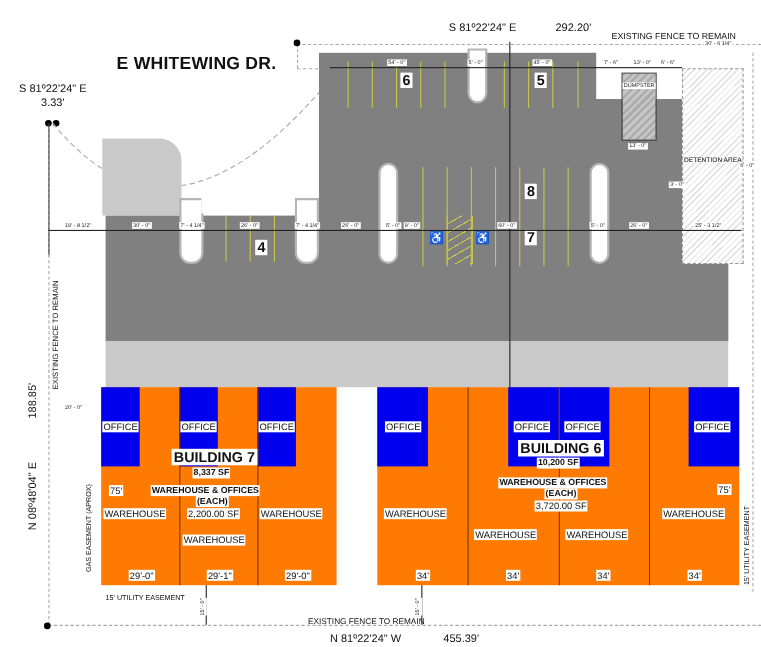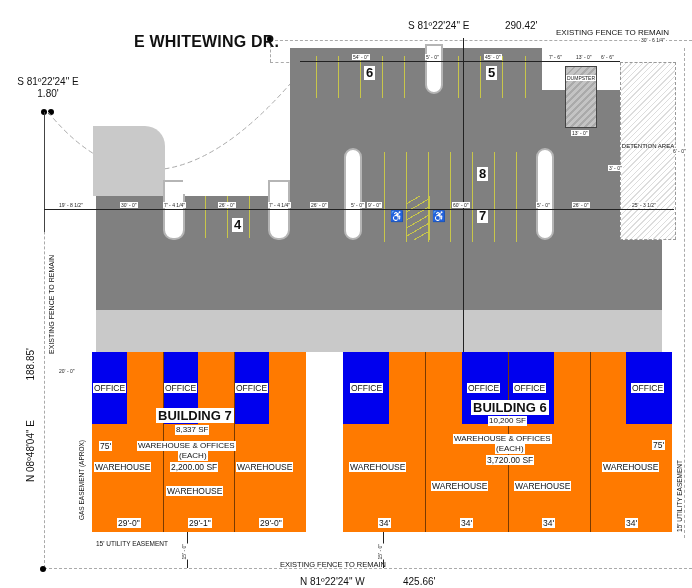--- a/index.html
+++ b/index.html
@@ -9,21 +9,21 @@
   .bear { font-size:10px; text-align:center; line-height:12px; }
   .note { font-size:7.5px; white-space:nowrap; }
   .vtext { writing-mode:vertical-rl; transform:rotate(180deg); white-space:nowrap; }
   .dim { font-size:5px; background:#fff; color:#222; padding:0 1px; line-height:6px; white-space:nowrap; }
   .num { background:#fff; font-weight:bold; font-size:13px; padding:0 2px; line-height:14px; }
   .paved { background:#808080; }
   .light { background:#c9c9c9; }
   .office { background:#0000ee; }
   .wh { background:#ff7a00; }
   .lbl { background:#fff; font-size:8.5px; line-height:10px; padding:0 1px; white-space:nowrap; }
-  .lblb { background:#fff; font-size:8px; line-height:10px; font-weight:normal; padding:0 1px; white-space:nowrap; text-align:left; }
+  .lblb { background:#fff; font-size:8px; line-height:10px; font-weight:bold; padding:0 1px; white-space:nowrap; text-align:left; }
   .bldg { background:#fff; font-weight:bold; font-size:13px; line-height:15px; padding:0 2px; white-space:nowrap; }
   .stall { position:absolute; width:1px; background:#c8c64a; }
   .divline { position:absolute; width:1px; background:#7a3a00; }
   .dash-h { position:absolute; height:0; border-top:1px dashed #aaa; }
   .dash-v { position:absolute; width:0; border-left:1px dashed #aaa; }
   .dimline-h { position:absolute; height:1px; background:#222; }
   .dimline-v { position:absolute; width:1px; background:#222; }
   .dot { position:absolute; width:6px; height:6px; border-radius:50%; background:#000; }
   .island { position:absolute; background:#fff; border:2px solid #b5b5b5; }
 </style>
@@ -39,30 +39,30 @@
 <div class="dot" style="left:267px;top:36px;"></div>
 <div class="dot" style="left:41px;top:109px;"></div>
 <div class="dot" style="left:48px;top:109px;"></div>
 <div class="dot" style="left:40px;top:566px;"></div>
 <div class="dimline-v" style="left:44px;top:112px;height:120px;background:#444;"></div>
 
 <svg class="abs" style="left:40px;top:40px;" width="280" height="140">
   <path d="M8 72 Q 120 210 270 20" fill="none" stroke="#aaa" stroke-width="1" stroke-dasharray="5,3"></path>
 </svg>
 
-<div class="abs title" style="left:106px;top:33px;margin-left:28px;">E WHITEWING DR.</div>
+<div class="abs title" style="left:106px;top:50px;">E WHITEWING DR.</div>
 <div class="abs bear" style="left:8px;top:76px;width:80px;">
   <div>S 81º22'24" E</div>
-  <div>1.80'</div>
+  <div>3.33'</div>
 </div>
 <div class="abs bear" style="left:408px;top:20px;">S 81º22'24" E</div>
-<div class="abs bear" style="left:505px;top:20px;">290.42'</div>
+<div class="abs bear" style="left:505px;top:20px;">292.20'</div>
 <div class="abs note" style="left:556px;top:28px;font-size:8px;">EXISTING FENCE TO REMAIN</div>
 <div class="abs bear" style="left:300px;top:576px;">N 81º22'24" W</div>
-<div class="abs bear" style="left:403px;top:576px;">425.66'</div>
+<div class="abs bear" style="left:403px;top:576px;">455.39'</div>
 <div class="abs note" style="left:280px;top:560px;font-size:7.5px;">EXISTING FENCE TO REMAIN</div>
 <div class="abs bear vtext" style="left:25px;top:348px;">188.85'</div>
 <div class="abs bear vtext" style="left:25px;top:420px;">N 08º48'04" E</div>
 <div class="abs note vtext" style="left:48px;top:255px;font-size:7px;">EXISTING FENCE TO REMAIN</div>
 <div class="abs note vtext" style="left:78px;top:440px;font-size:6.5px;">GAS EASEMENT (APROX)</div>
 <div class="abs note" style="left:96px;top:540px;font-size:6.5px;">15' UTILITY EASEMENT</div>
 <div class="abs note vtext" style="left:676px;top:460px;font-size:6.5px;">15' UTILITY EASEMENT</div>
 
 <div class="abs light" style="left:93px;top:126px;width:72px;height:70px;border-radius:0 20px 0 0;"></div>
 <div class="abs paved" style="left:96px;top:196px;width:566px;height:114px;"></div>

